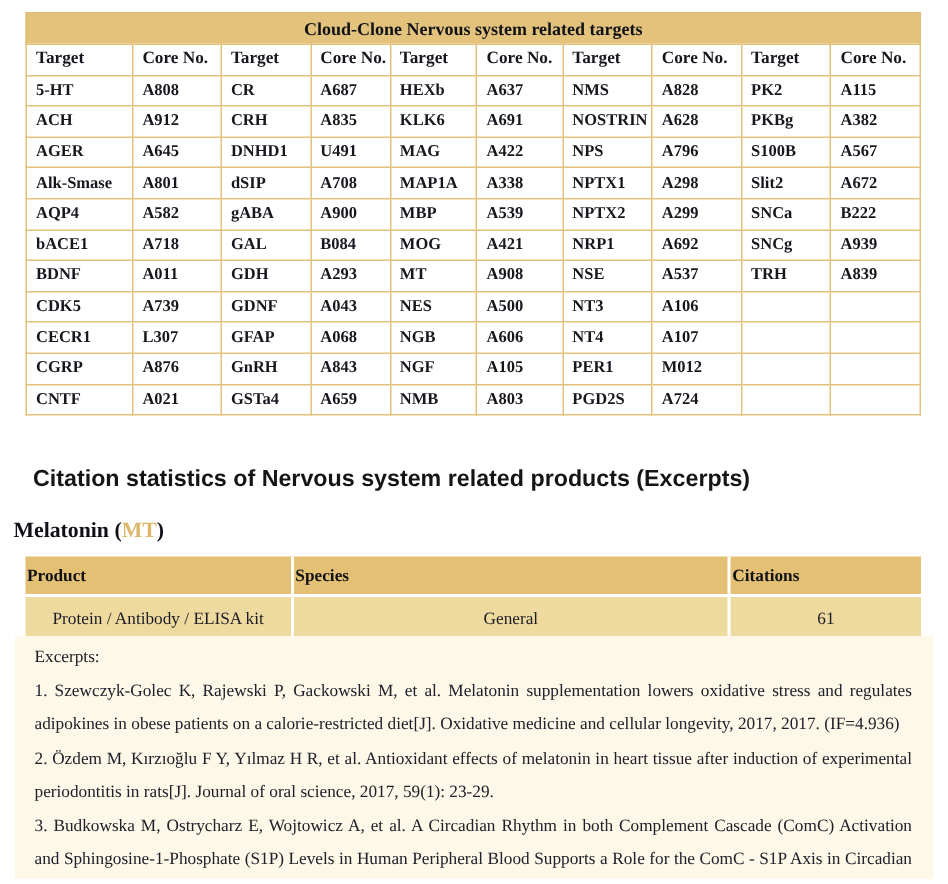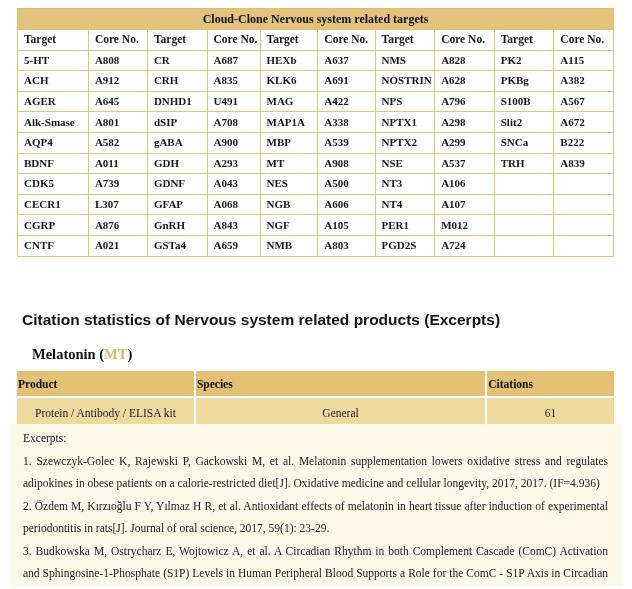--- a/index.html
+++ b/index.html
@@ -24,21 +24,21 @@
     white-space:nowrap;overflow:hidden;color:#16161f;
   }
   table.targets th{font-size:11.5px;}
   
   .section-heading{
     position:absolute;left:22px;top:311px;width:590px;
     font-family:"Liberation Sans", sans-serif;
     font-weight:bold;font-size:15.5px;color:#151515;
   }
   .product-subheading{
-    position:absolute;left:32px;top:346px;
+    position:absolute;left:9px;top:346px;
     font-weight:bold;font-size:14.5px;color:#101018;
   }
   .product-subheading .abbr{color:#dcb66a;}
   
   .products-wrap{position:absolute;left:17px;top:371px;width:597px;}
   table.products{border-collapse:collapse;width:100%;table-layout:fixed;}
   table.products th{
     background:#e3c073;height:23px;font-size:11.5px;font-weight:bold;
     text-align:left;color:#111118;border:2px solid #ffffff;
   }
@@ -146,20 +146,32 @@
           <td>gABA</td>
           <td>A900</td>
           <td>MBP</td>
           <td>A539</td>
           <td>NPTX2</td>
           <td>A299</td>
           <td>SNCa</td>
           <td>B222</td>
         </tr>
         <tr>
+          <td>bACE1</td>
+          <td>A718</td>
+          <td>GAL</td>
+          <td>B084</td>
+          <td>MOG</td>
+          <td>A421</td>
+          <td>NRP1</td>
+          <td>A692</td>
+          <td>SNCg</td>
+          <td>A939</td>
+        </tr>
+        <tr>
           <td>BDNF</td>
           <td>A011</td>
           <td>GDH</td>
           <td>A293</td>
           <td>MT</td>
           <td>A908</td>
           <td>NSE</td>
           <td>A537</td>
           <td>TRH</td>
           <td>A839</td>

